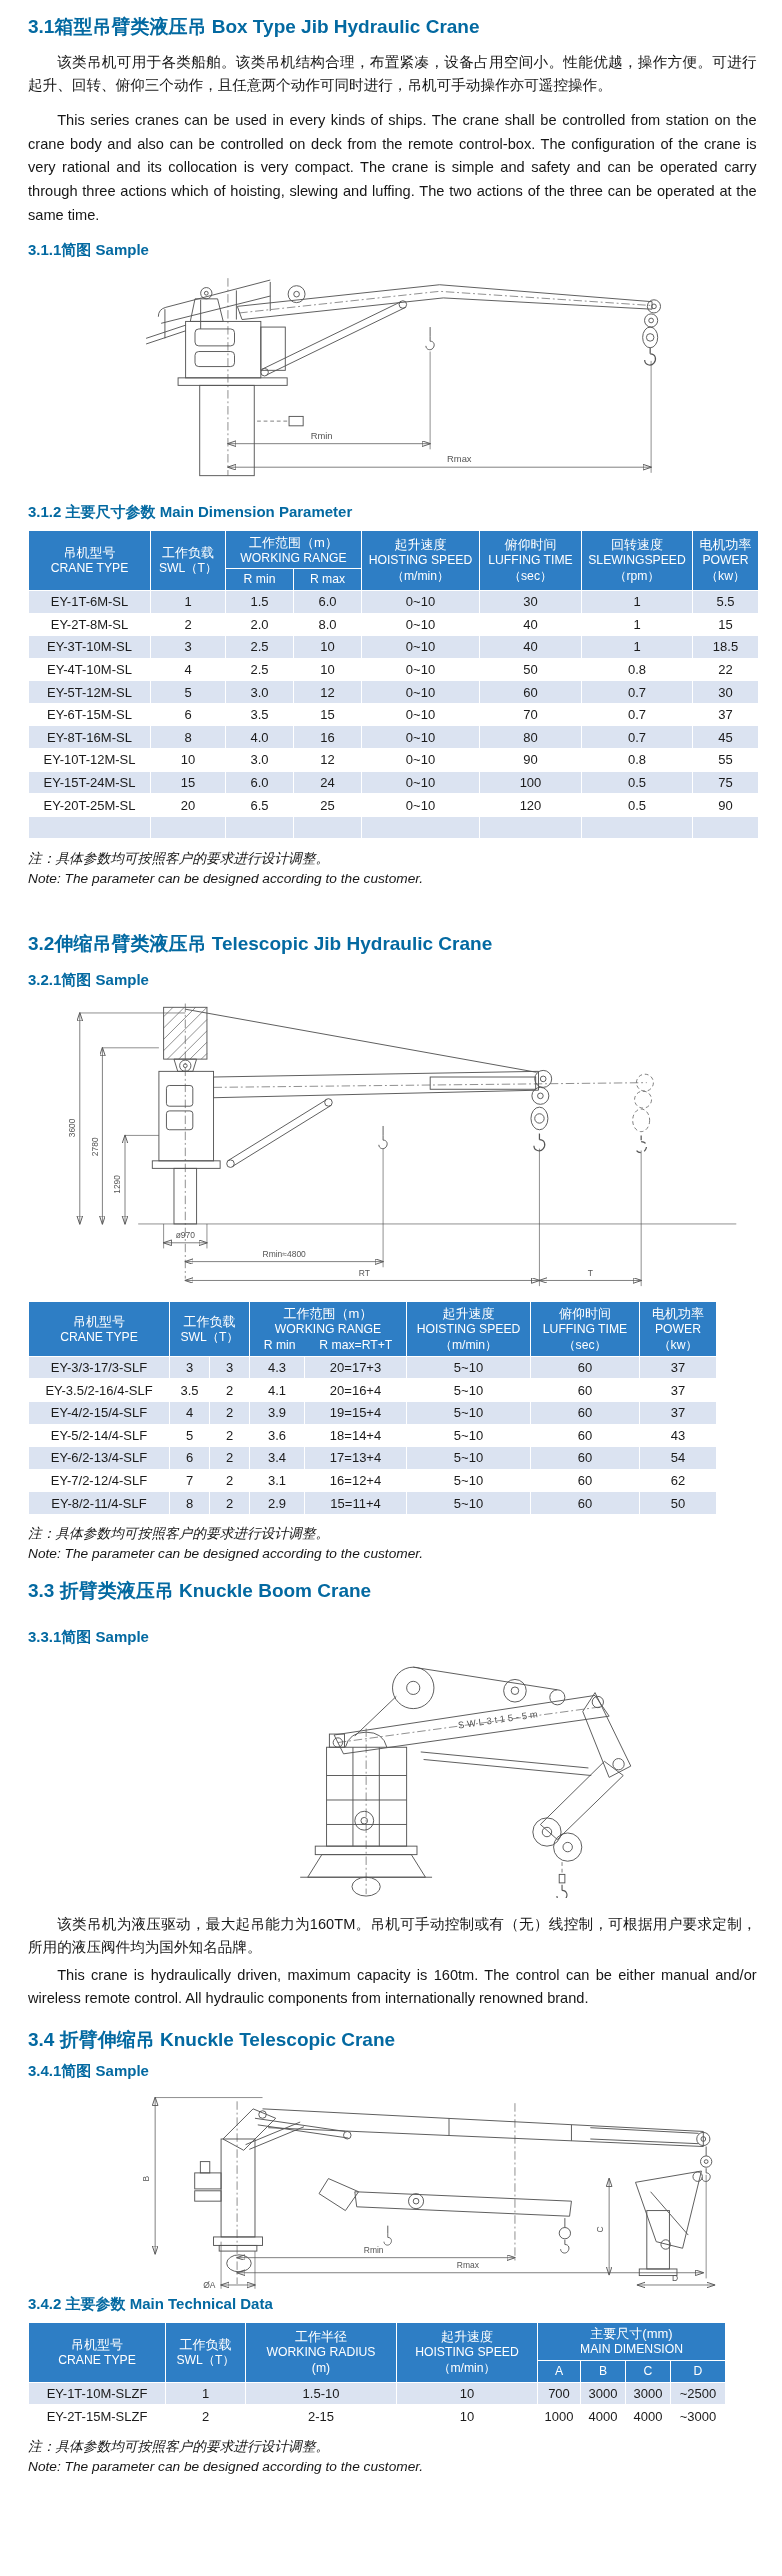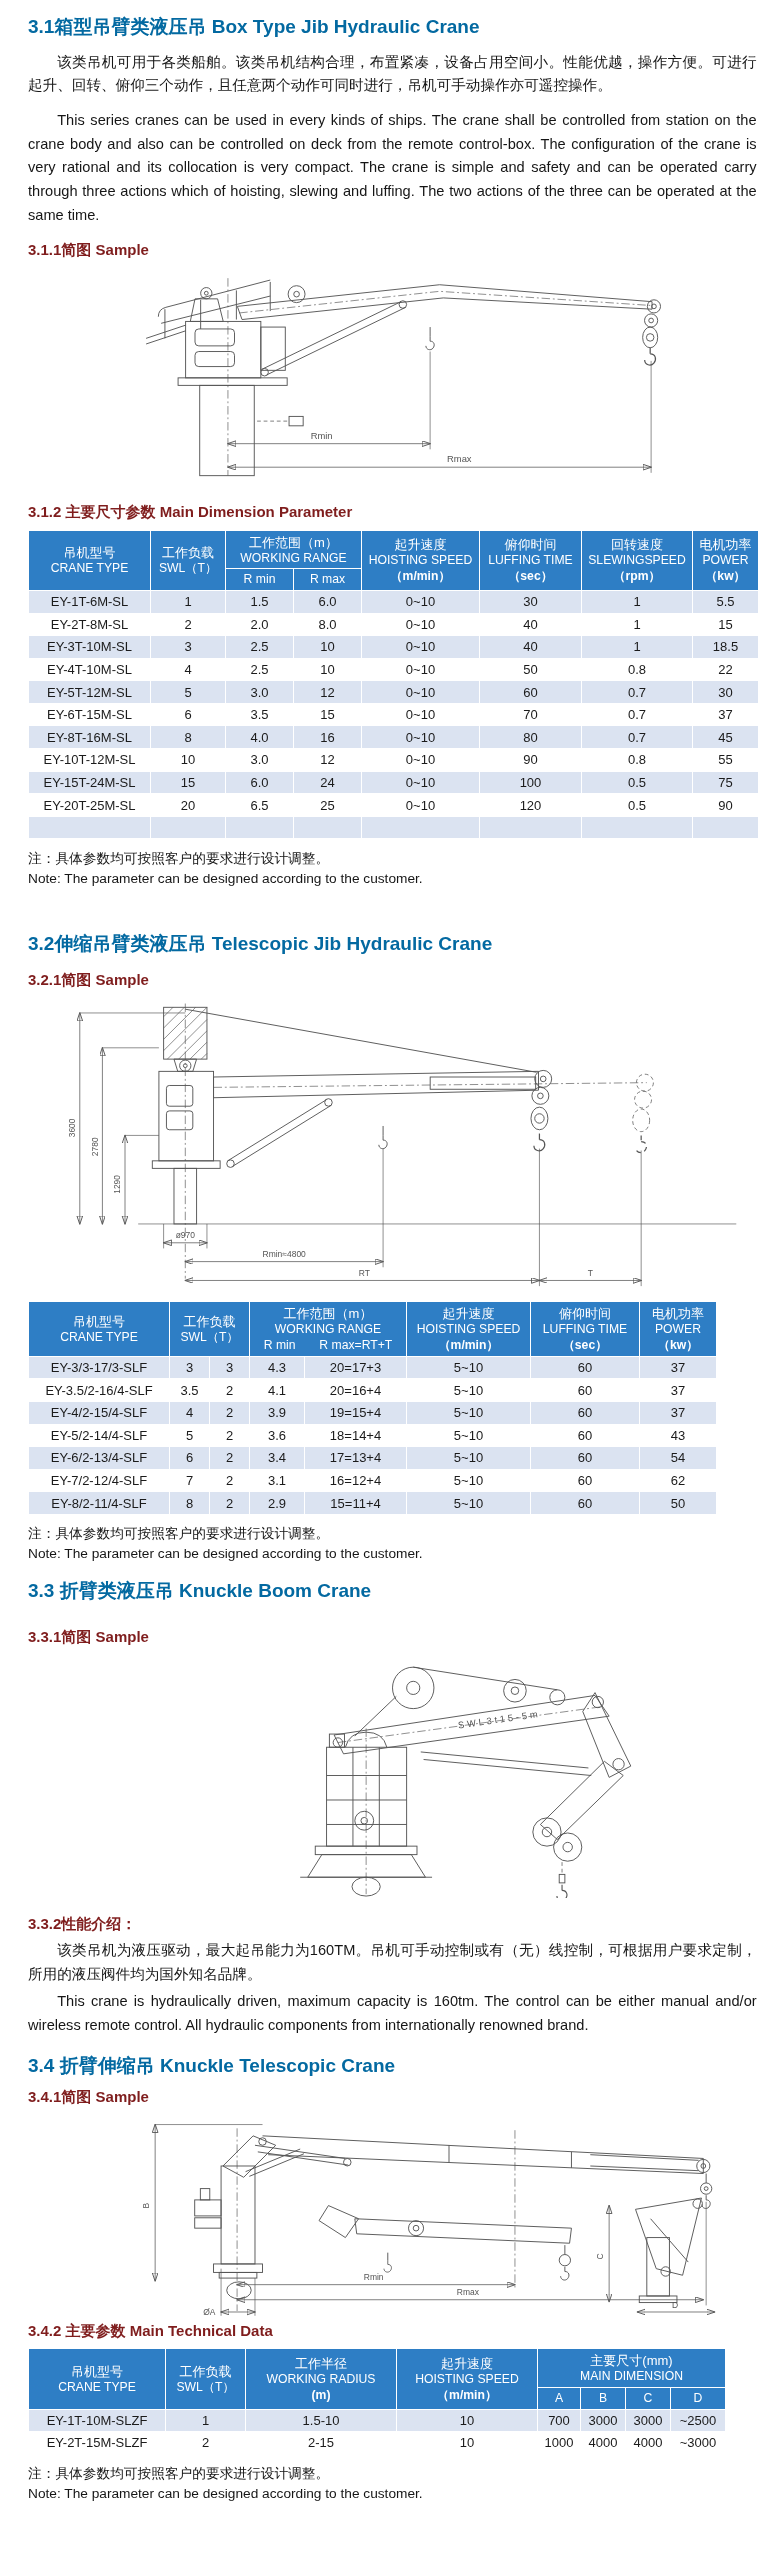--- a/index.html
+++ b/index.html
@@ -1,31 +1,31 @@
 <!DOCTYPE html>
 <html style="font-size:15px"><head>
 <meta charset="utf-8">
 <style>
   html,body{margin:0;padding:0;background:#fff;}
   body{width:782px;height:2576px;overflow:hidden;font-family:"Liberation Sans","DejaVu Sans",sans-serif;color:#161616;}
   .page{width:782px;box-sizing:border-box;padding:15px 25.4px 0 28px;}
   h1.sec{font-size:19px;line-height:24.5px;color:#0369a1;font-weight:bold;margin:0 0 11.3px 0;}
-  h3.sub{font-size:15px;line-height:21px;font-weight:bold;color:#7f1d1d;margin:0 0 5.7px 0;}
+  h3.sub{font-size:15px;line-height:21px;font-weight:bold;color:#0369a1;margin:0 0 5.7px 0;}
   p.body{font-size:14.6px;line-height:23.6px;margin:0 0 11.3px 0;text-align:justify;}
   p.ind{text-indent:2em;}
-  p.note{font-size:13.7px;line-height:20px;margin:9.4px 0 0 0;}
+  p.note{font-size:13.7px;line-height:20px;margin:9.4px 0 0 0;font-style:italic;}
   .gap-s{height:5.7px;} .gap-m{height:15px;} .gap-l{height:43px;}
   table.param{border-collapse:collapse;table-layout:fixed;margin:7.5px 0 0 0;}
   table.param th{background:#2e7ec5;color:#fff;font-weight:normal;border:1.9px solid #fff;padding:2.8px 1.9px;text-align:center;vertical-align:middle;}
   table.param td{border:1.9px solid #fff;padding:2.8px 1.9px;text-align:center;font-size:13px;height:16px;color:#1b1b1b;}
   table.param tbody tr:nth-child(odd){background:#dbe3f1;}
   table.param tbody tr:nth-child(even){background:#ffffff;}
   .hcn{font-size:13px;line-height:17px;}
   .hen{font-size:12.2px;line-height:15px;}
-  .hunit{font-size:12.2px;line-height:16px;font-weight:bold;}
+  .hunit{font-size:12.2px;line-height:16px;}
   .hsplit{display:flex;justify-content:space-around;font-size:12.2px;line-height:16px;}
   
   svg.dwg{display:block;margin:0 auto;}
   .dwg line,.dwg path,.dwg rect,.dwg circle,.dwg ellipse,.dwg polygon,.dwg polyline{stroke:#555;fill:none;stroke-width:1;}
   .dwg .thin{stroke-width:0.7;}
   .dwg .cl{stroke-dasharray:9 3 2 3;stroke-width:0.7;}
   .dwg .dash{stroke-dasharray:4 3;stroke-width:0.8;}
   .dwg .hatch{stroke-width:0.7;}
   .dwg text{fill:#555;stroke:none;font-size:10px;font-family:"Liberation Sans","DejaVu Sans",sans-serif;}
   .dwg .dim{stroke-width:0.8;}
@@ -537,21 +537,20 @@
 
     <line x1="400" y1="105" x2="578" y2="122"></line>
       <line x1="403" y1="113" x2="581" y2="130"></line>
 
     <line class="dash" x1="550" y1="222" x2="550" y2="235"></line>
     <rect x="547" y="235" width="6" height="9"></rect>
     <use href="#hk" transform="translate(550,246) scale(1.2)"></use>
   </svg>
 
   <div class="gap-m"></div>
-  <h3 class="sub">3.3.2性能介绍：</h3>
   <p class="body ind" style="margin-bottom:3.8px">该类吊机为液压驱动，最大起吊能力为160TM。吊机可手动控制或有（无）线控制，可根据用户要求定制，所用的液压阀件均为国外知名品牌。</p>
   <p class="body ind">This crane is hydraulically driven, maximum capacity is 160tm. The control can be either manual and/or wireless remote control. All hydraulic components from internationally renowned brand.</p>
 
   <div class="gap-s"></div>
   <h1 class="sec" style="margin-bottom:7.5px">3.4 折臂伸缩吊 Knuckle Telescopic Crane</h1>
   <h3 class="sub">3.4.1简图 Sample</h3>
 
   <svg class="dwg" width="697" height="203" viewBox="0 0 740 215">
     <defs>
       <marker id="ar4" markerWidth="10" markerHeight="8" refX="8.5" refY="3" orient="auto-start-reverse" markerUnits="userSpaceOnUse">

